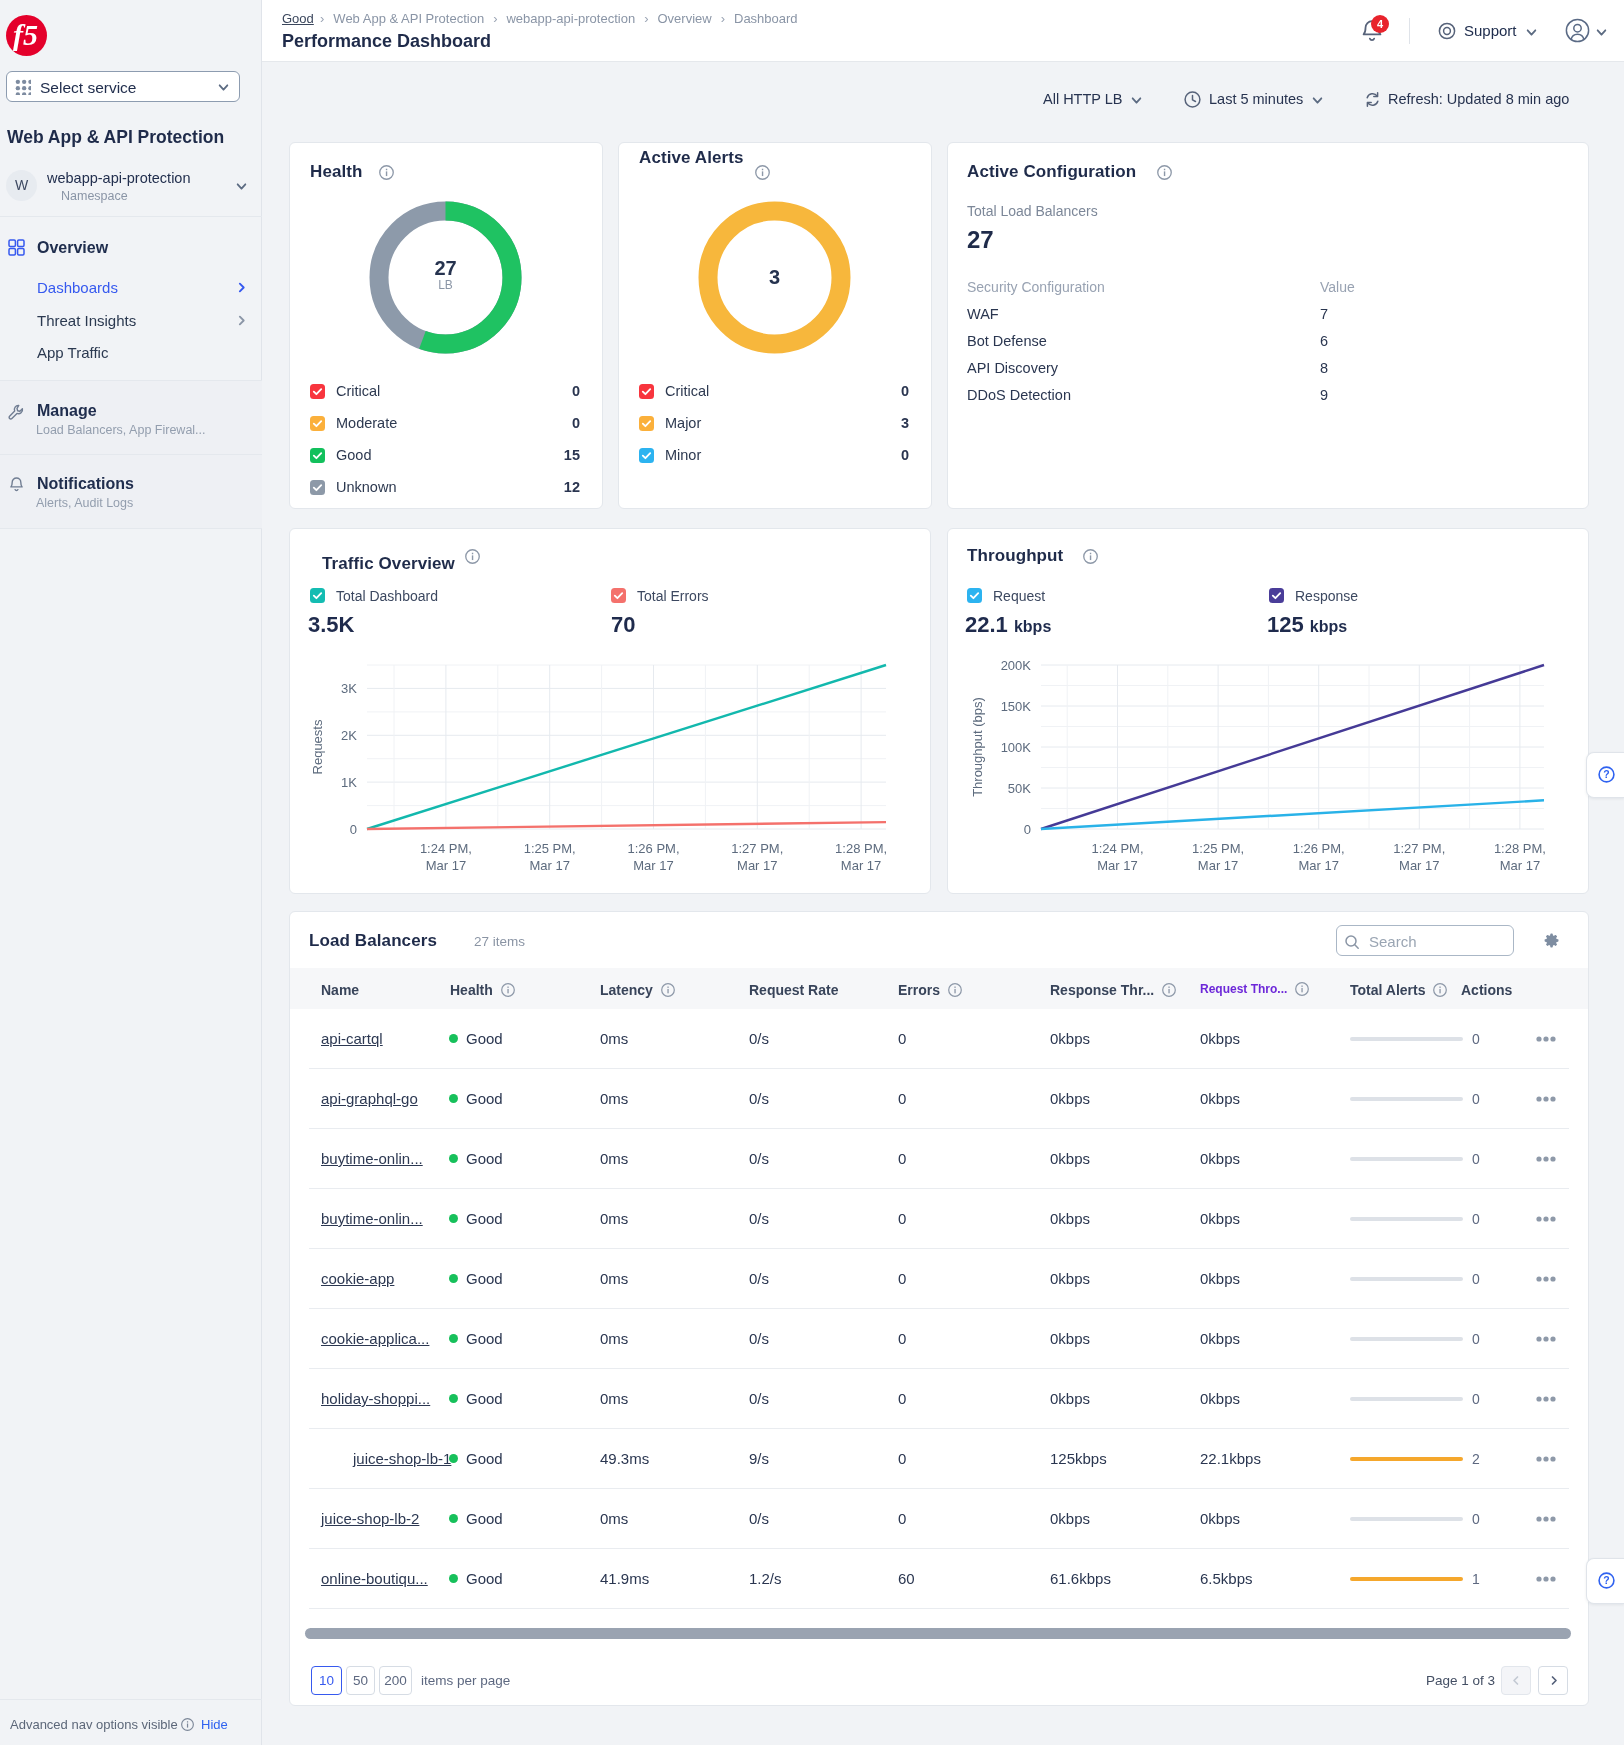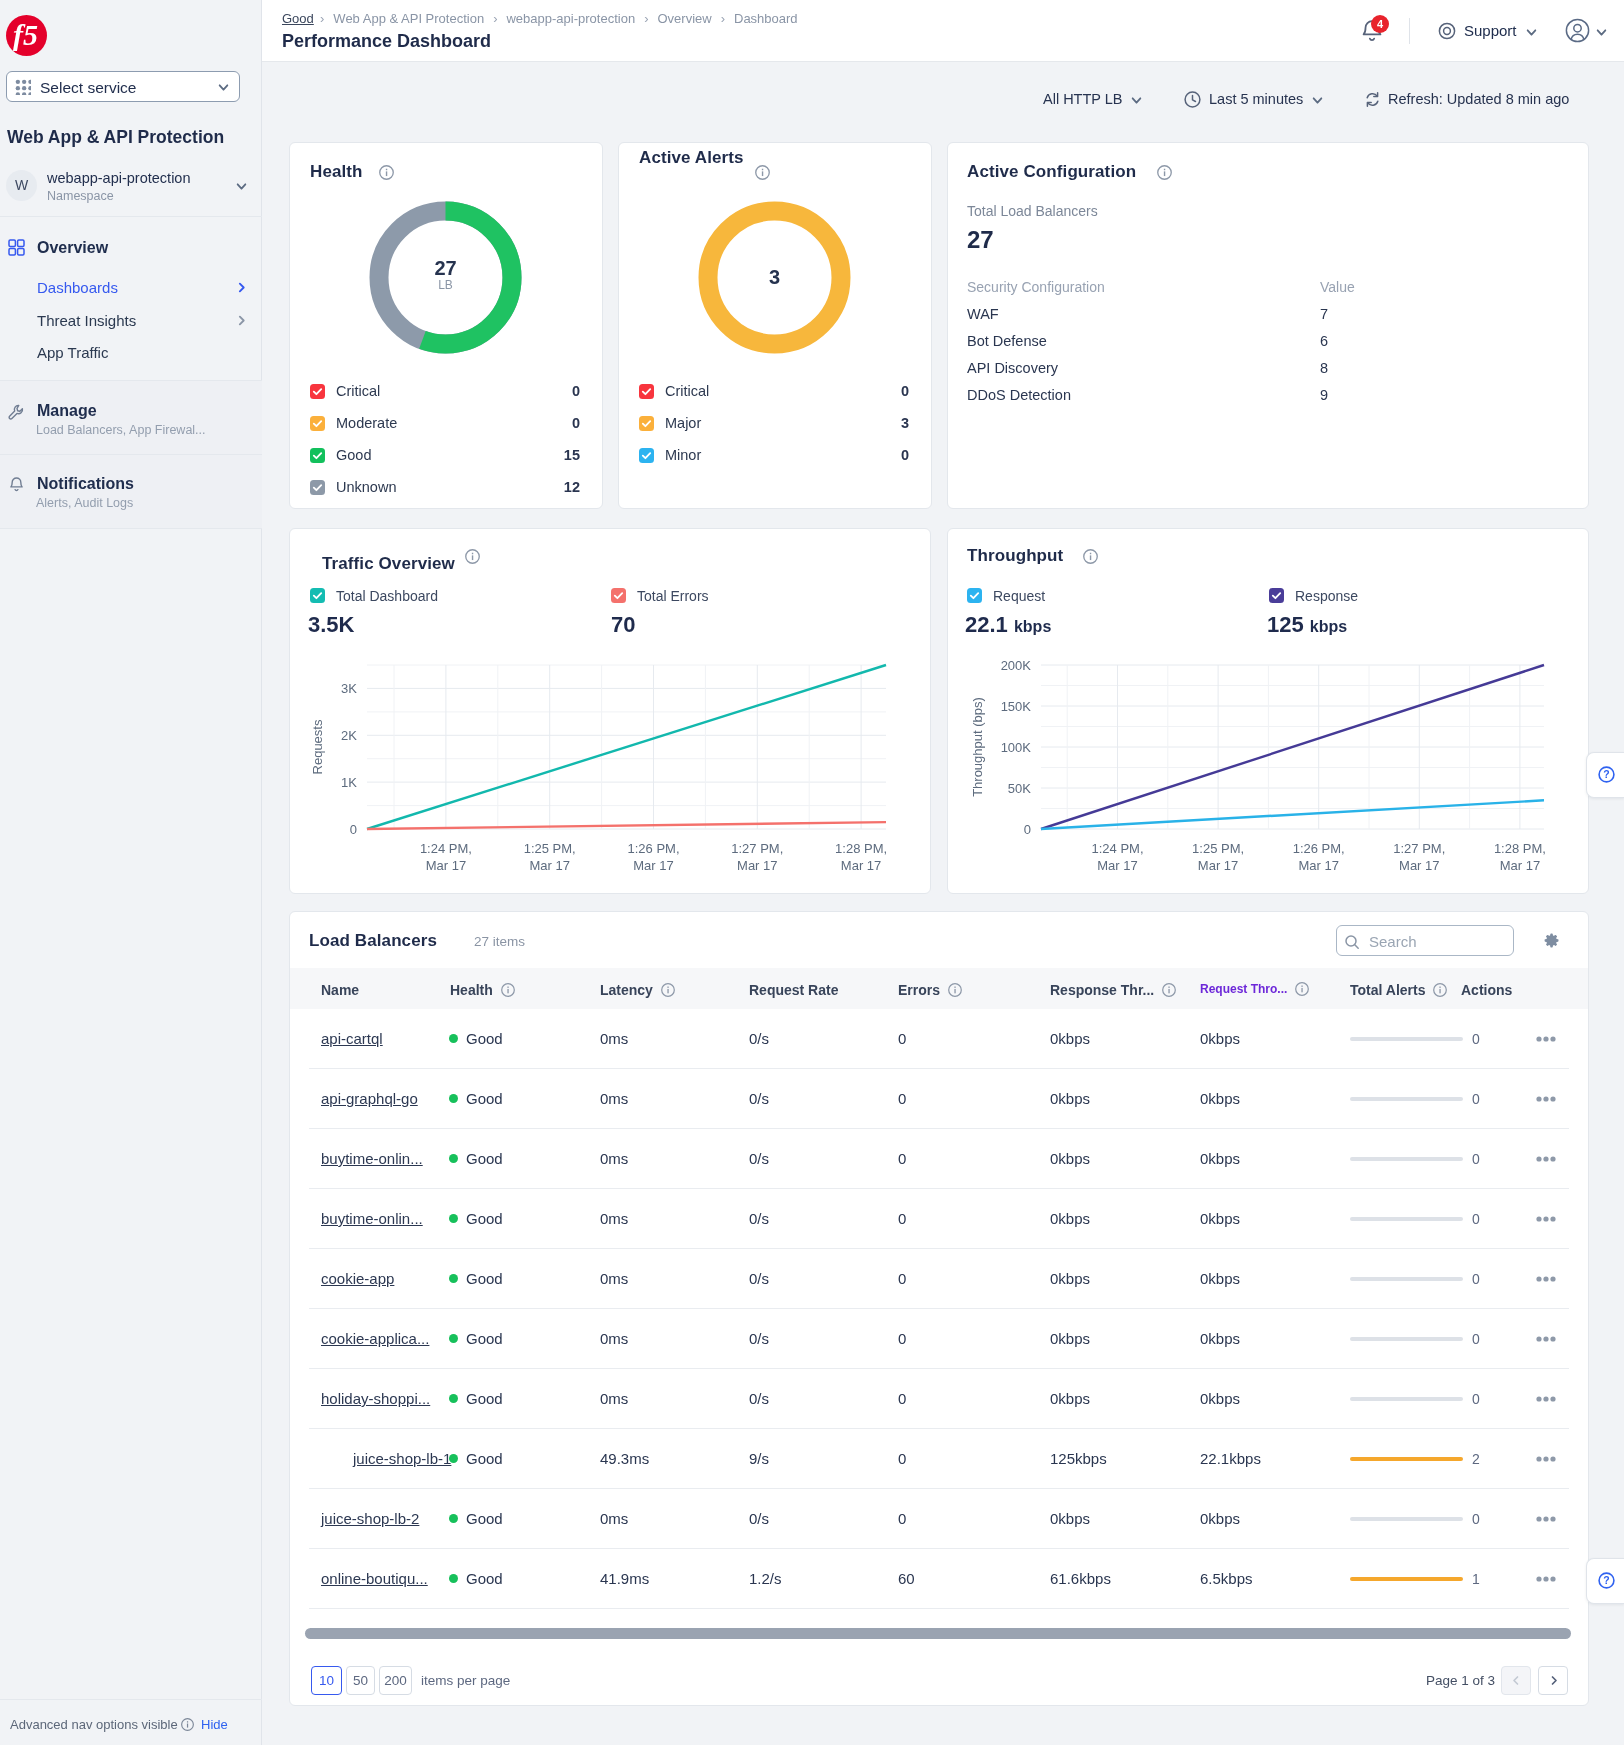--- a/index.html
+++ b/index.html
@@ -33,21 +33,21 @@
     <circle cx="8.0" cy="13.5" r="1.9" fill="#7d8ba0"></circle>
     <circle cx="13.5" cy="13.5" r="1.9" fill="#7d8ba0"></circle>
   </svg>
 <div class="abs" style="left:40px;top:79px;font-size:15.5px;color:#222f4e;">Select service</div>
 <svg class="abs" style="left:218px;top:82px" width="11" height="11" viewBox="0 0 10 10">
     <polyline points="1.5,3 5,7 8.5,3" fill="none" stroke="#5c6b82" stroke-width="1.6" stroke-linecap="round" stroke-linejoin="round"></polyline>
   </svg>
 <div class="abs" style="left:7px;top:127px;font-size:17.5px;font-weight:bold;color:#1f2b4a;">Web App &amp; API Protection</div>
 <div class="abs" style="left:6px;top:170px;width:31px;height:31px;border-radius:50%;background:#e7ebf0;color:#3e4a62;font-size:14px;text-align:center;line-height:31px;">W</div>
 <div class="abs" style="left:47px;top:170px;font-size:14.5px;color:#222f4e;">webapp-api-protection</div>
-<div class="abs" style="left:47px;top:189px;font-size:12.5px;color:#8a95a6;">Namespace</div>
+<div class="abs" style="left:61px;top:189px;font-size:12.5px;color:#8a95a6;">Namespace</div>
 <svg class="abs" style="left:236px;top:181px" width="11" height="11" viewBox="0 0 10 10">
     <polyline points="1.5,3 5,7 8.5,3" fill="none" stroke="#5c6b82" stroke-width="1.6" stroke-linecap="round" stroke-linejoin="round"></polyline>
   </svg>
 <div class="abs" style="left:0;top:216px;width:262px;height:1px;background:#e4e8ed;"></div>
 <svg class="abs" style="left:8px;top:239px" width="17" height="17" viewBox="0 0 17 17">
     <rect x="1" y="1" width="6.4" height="6.4" rx="1.2" fill="none" stroke="#3659ef" stroke-width="1.5"></rect>
     <rect x="9.6" y="1" width="6.4" height="6.4" rx="1.2" fill="none" stroke="#3659ef" stroke-width="1.5"></rect>
     <rect x="1" y="9.6" width="6.4" height="6.4" rx="1.2" fill="none" stroke="#3659ef" stroke-width="1.5"></rect>
     <rect x="9.6" y="9.6" width="6.4" height="6.4" rx="1.2" fill="none" stroke="#3659ef" stroke-width="1.5"></rect>
   </svg>

